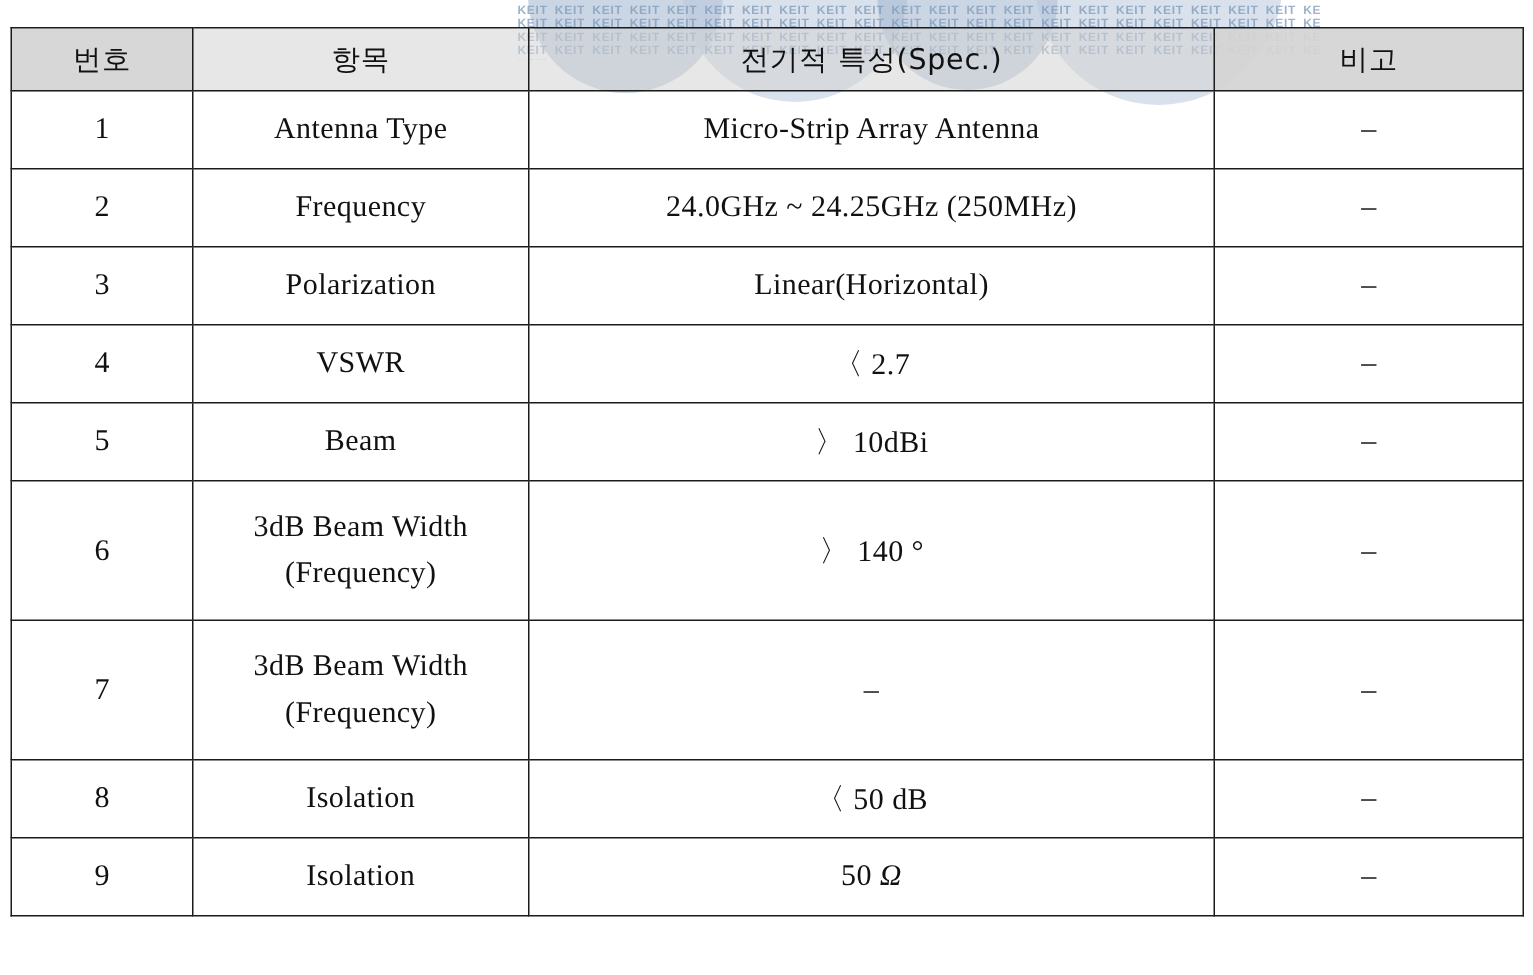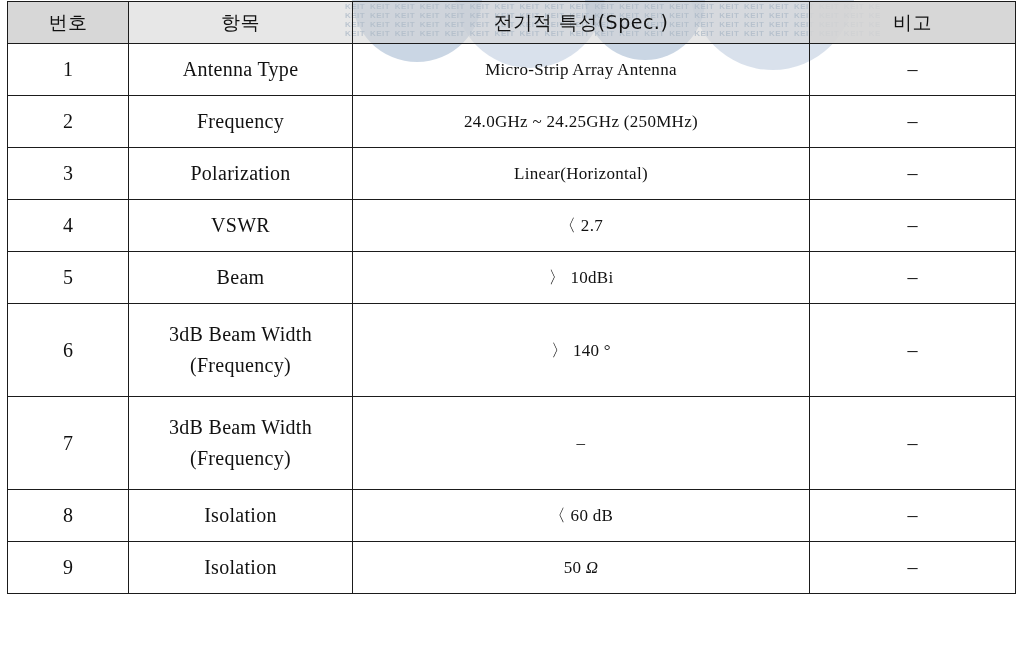--- a/index.html
+++ b/index.html
@@ -57,21 +57,21 @@
     font-weight: 700;
     letter-spacing: 0.5px;
     line-height: 9px;
     word-spacing: 2px;
   }
 
   
   #spec-table-wrap {
     position: absolute;
     left: 7px;
-    top: 1px;
+    top: 18px;
     z-index: 2;
     border-radius: 27px;
   }
   table.spec {
     border-collapse: collapse;
     table-layout: fixed;
     width: 1008px;
   }
   table.spec td, table.spec th {
     border: 1px solid #1b1b1b;
@@ -101,21 +101,21 @@
 
   tbody td {
     font-size: 20px;
     background: transparent;
   }
   tbody tr.r-normal td { height: 51px; }
   tbody tr.r-tall td   { height: 92px; }
 
   td.no-cell   { font-size: 20px; }
   td.item-cell { font-size: 20px; letter-spacing: 0.3px; font-family: Liberation Serif, serif; }
-  td.spec-cell { font-size: 17px; letter-spacing: 0.3px; }
+  td.spec-cell { font-size: 20px; letter-spacing: 0.3px; }
   td.note-cell { font-size: 20px; }
 
   .two-line { line-height: 1.55; display: block; }
   .ohm { font-style: italic; font-family: "Liberation Serif", serif; }
 </style>
 </head>
 <body>
 
 <div id="watermark-layer">
   <div class="wm-logo l1"></div>
@@ -188,21 +188,21 @@
           <td class="item-cell">
             <span class="two-line">3dB Beam Width</span>
             <span class="two-line">(Frequency)</span>
           </td>
           <td class="spec-cell">–</td>
           <td class="note-cell">–</td>
         </tr>
         <tr class="r-normal">
           <td class="no-cell">8</td>
           <td class="item-cell">Isolation</td>
-          <td class="spec-cell">〈 60  dB</td>
+          <td class="spec-cell">〈 50  dB</td>
           <td class="note-cell">–</td>
         </tr>
         <tr class="r-normal">
           <td class="no-cell">9</td>
           <td class="item-cell">Isolation</td>
           <td class="spec-cell">50  <span class="ohm">Ω</span></td>
           <td class="note-cell">–</td>
         </tr>
       </tbody>
   </table>

